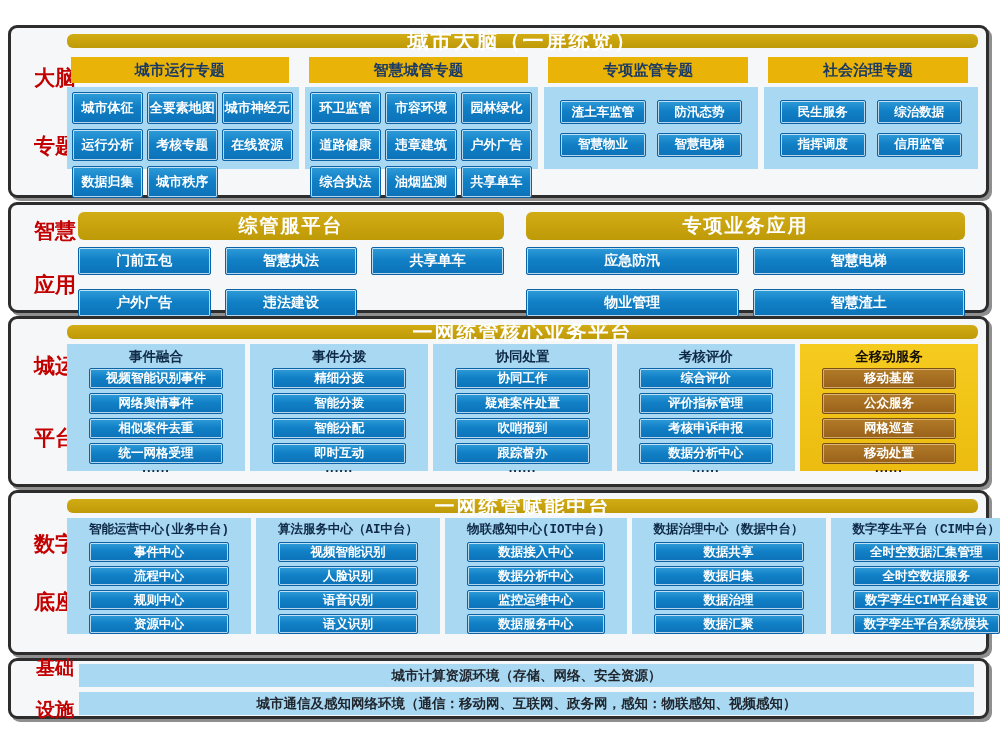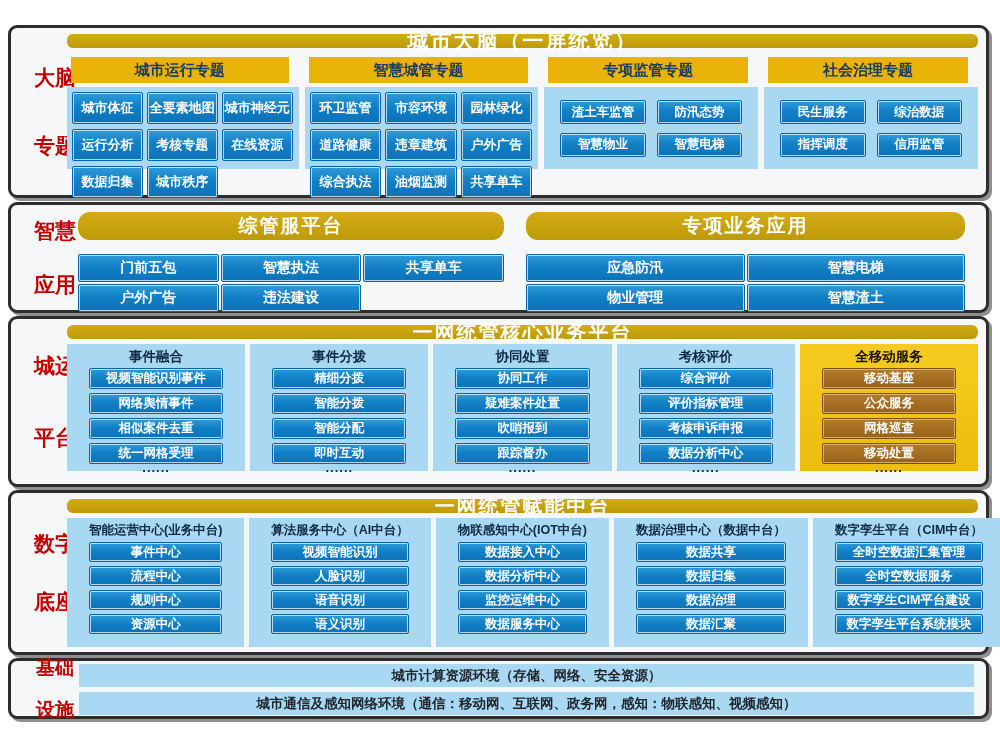--- a/index.html
+++ b/index.html
@@ -32,30 +32,30 @@
   .gi3{gap:5px 4px;align-content:flex-start;justify-content:flex-start;}
   .gi2{justify-content:space-evenly;align-content:space-evenly;}
   .chip{background:linear-gradient(180deg,#2F9CD8 0%,#1180C6 45%,#0C72B8 100%);border:1px solid #0B62A6;
         box-shadow:inset 0 0 0 1px rgba(255,255,255,0.7);color:#fff;font-weight:bold;border-radius:2px;
         display:flex;align-items:center;justify-content:center;box-sizing:border-box;}
   .w3{width:calc(33.33% - 3px);height:32px;font-size:13px;font-family:Liberation Serif, serif;}
   .w2{width:42%;height:24px;font-size:12.5px;}
   
   .p2row{display:flex;gap:22px;margin:1px 13px 0 11px;}
   .pg1{flex:427;}.pg2{flex:440;}
-  .gold2{height:28px;border-radius:12px;background:linear-gradient(#D2AC14,#BF9A08);color:#fff;font-weight:bold;
+  .gold2{height:28px;border-radius:6px;background:linear-gradient(#D2AC14,#BF9A08);color:#fff;font-weight:bold;
          font-size:19px;display:flex;align-items:center;justify-content:center;letter-spacing:2px;}
-  .p2grid{display:grid;gap:2px;margin-top:14px;}
+  .p2grid{display:grid;gap:14px;margin-top:7px;}
   .cols3{grid-template-columns:repeat(3,1fr);}
   .cols2{grid-template-columns:repeat(2,1fr);}
   .bar-item{height:28px;font-size:14px;}
   
   .cols{display:flex;gap:5px;margin-top:5px;}
   .col{flex:1;background:#A9D8F2;height:127px;padding:3px 22px;box-sizing:border-box;}
-  .col.short{height:129px;}
+  .col.short{height:116px;font-family:Liberation Mono, monospace;}
   .colhead{height:19px;line-height:19px;text-align:center;font-weight:bold;font-size:13.5px;color:#0E2A47;
            white-space:nowrap;}
   .colhead.small{font-size:12.5px;}
   .colbars{display:flex;flex-direction:column;gap:4px;margin-top:2px;}
   .cbar{height:21px;font-size:12.5px;}
   .cbar.h20{height:20px;}
   .dots{height:11px;line-height:7px;text-align:center;font-weight:bold;letter-spacing:1px;color:#0E2A47;font-size:13px;}
   .col.yellow{background:linear-gradient(#F6CB1F,#ECBC10);}
   .col.yellow .cbar{background:linear-gradient(180deg,#B27B28,#99611A);border-color:#7F4F10;
                     box-shadow:inset 0 0 0 1px rgba(255,240,190,0.5);}

